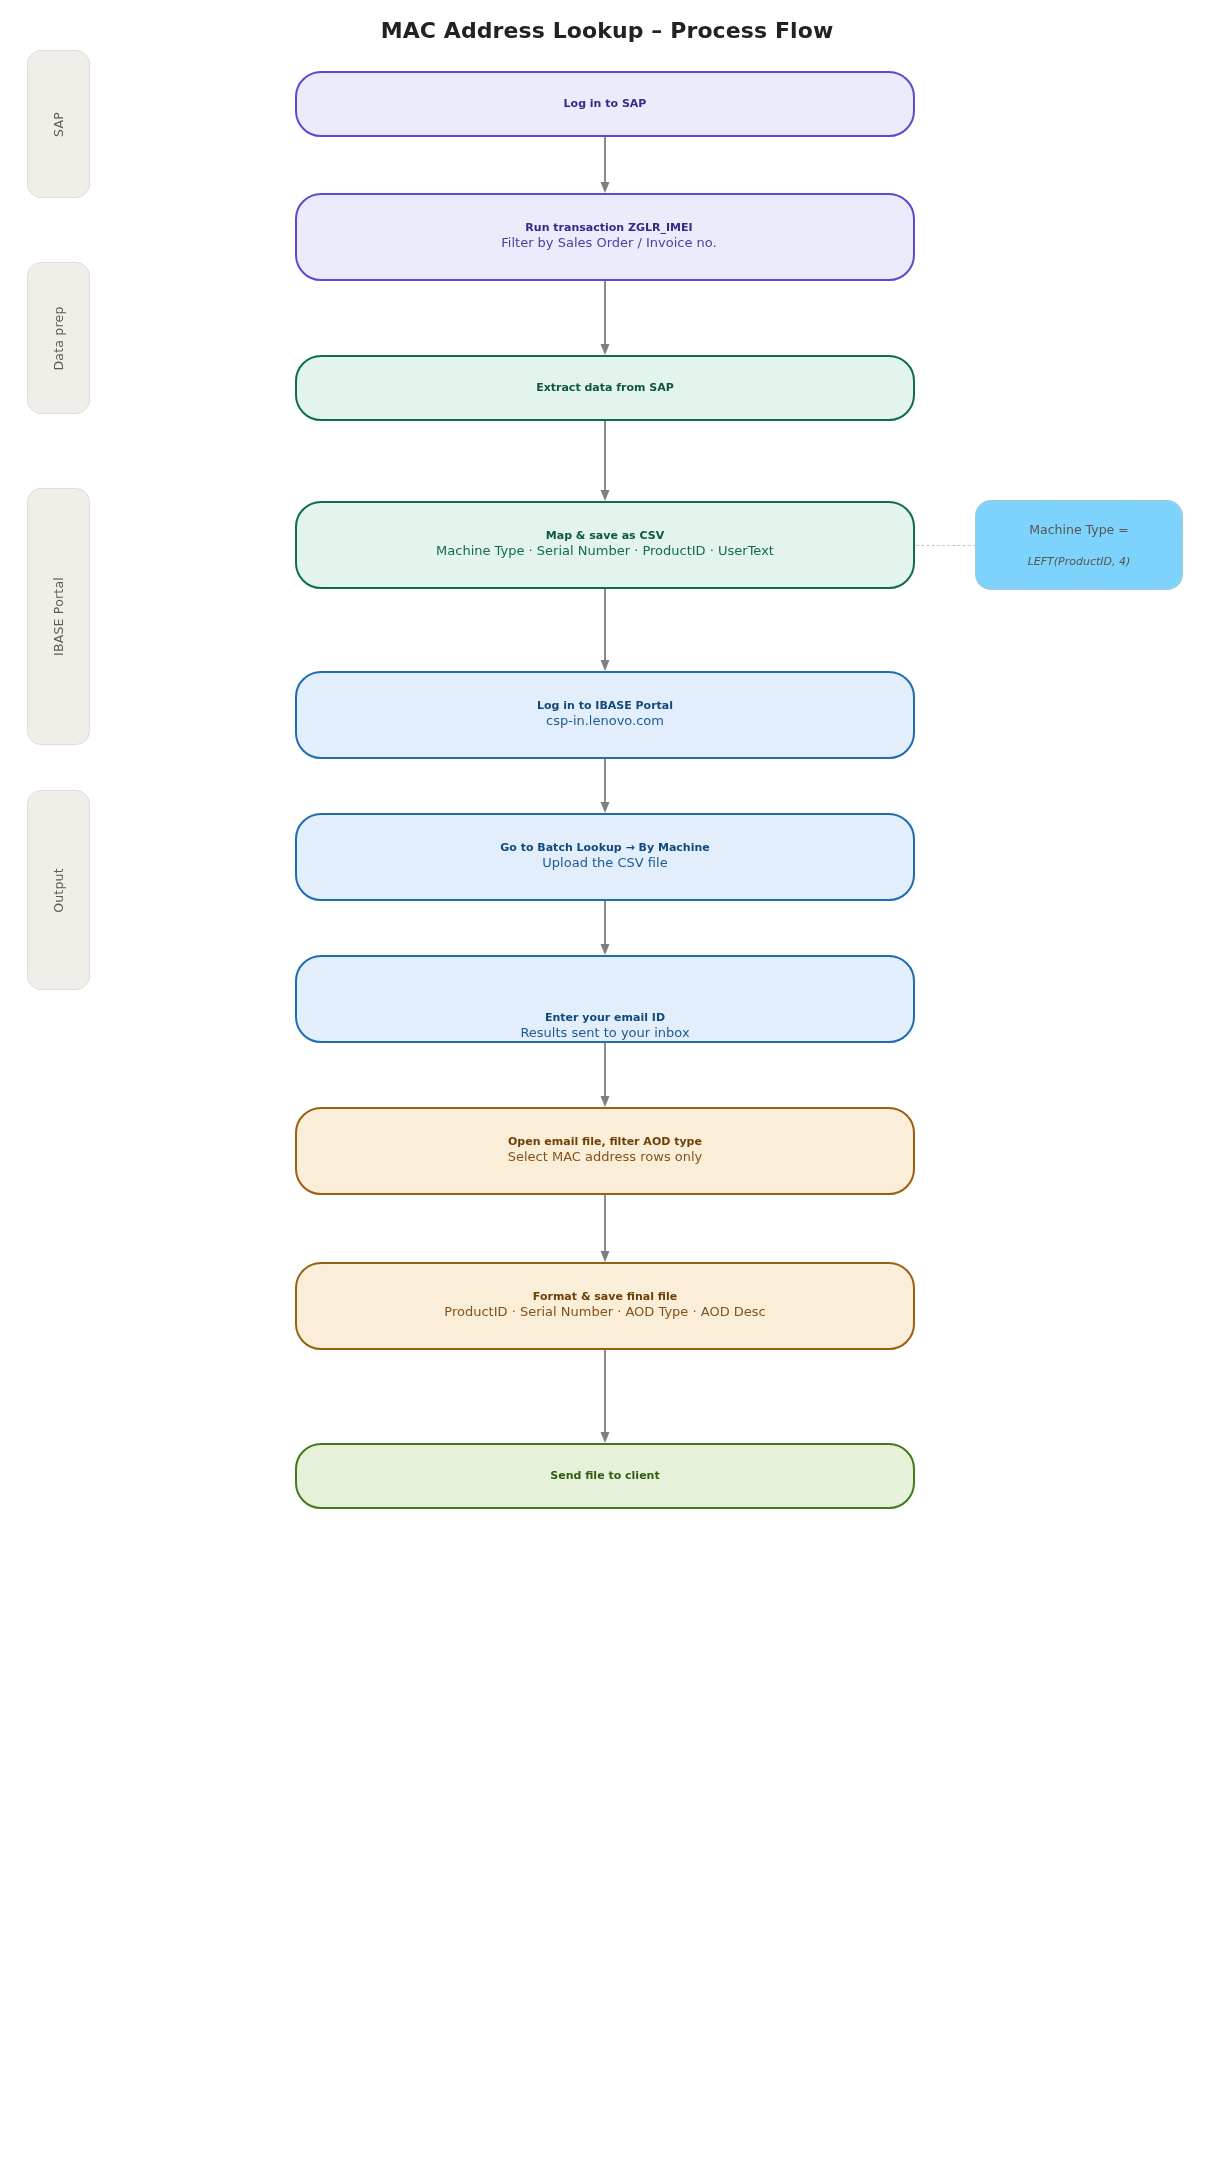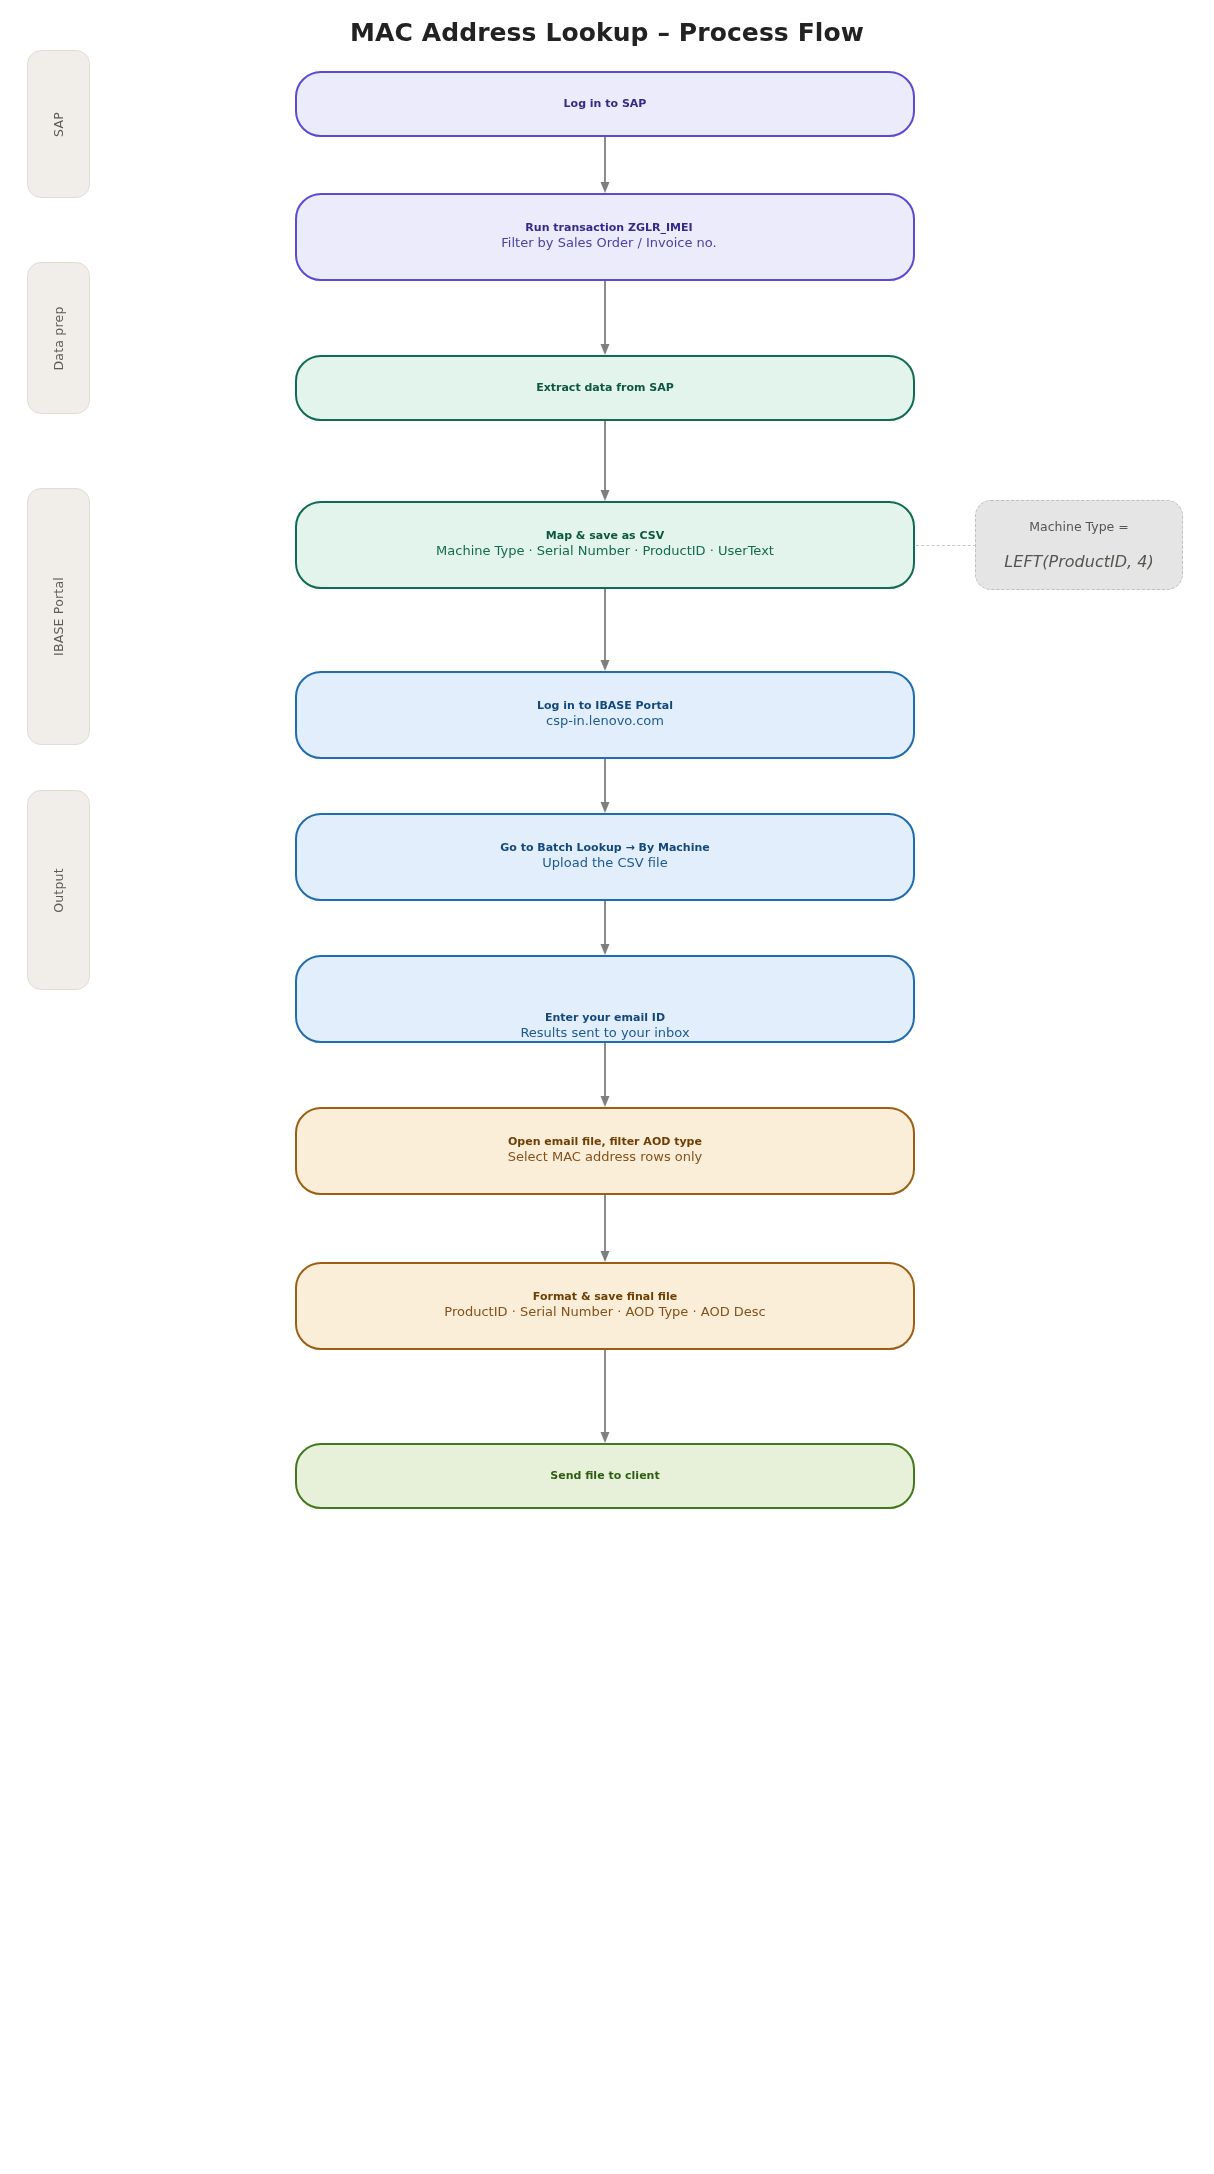--- a/index.html
+++ b/index.html
@@ -18,21 +18,21 @@
     overflow: hidden;
   }
 
   
   .flow-title {
     position: absolute;
     left: 0;
     top: 18px;
     width: 1214px;
     text-align: center;
-    font-size: 25px;
+    font-size: 22px;
     font-weight: bold;
     color: #222222;
     letter-spacing: 0.1px;
   }
 
   
   .lane {
     position: absolute;
     left: 27px;
     width: 63px;
@@ -104,33 +104,33 @@
     left: 598px;
     width: 14px;
   }
   .arrow svg { display: block; overflow: visible; }
 
   
   .note {
     position: absolute;
     border: 1.5px dashed #c3c0ba;
     border-radius: 16px;
-    background: #e5e5e5;
+    background: #7dd3fc;
     display: flex;
     flex-direction: column;
     align-items: center;
     justify-content: center;
     text-align: center;
   }
   .note-line1 {
     font-size: 12.5px;
     color: #585550;
   }
   .note-line2 {
-    font-size: 16px;
+    font-size: 11px;
     font-style: italic;
     color: #585550;
     margin-top: 18px;
   }
   .note-connector {
     position: absolute;
     border-top: 1.5px dashed #c9c6c0;
   }
 </style>
 </head>

